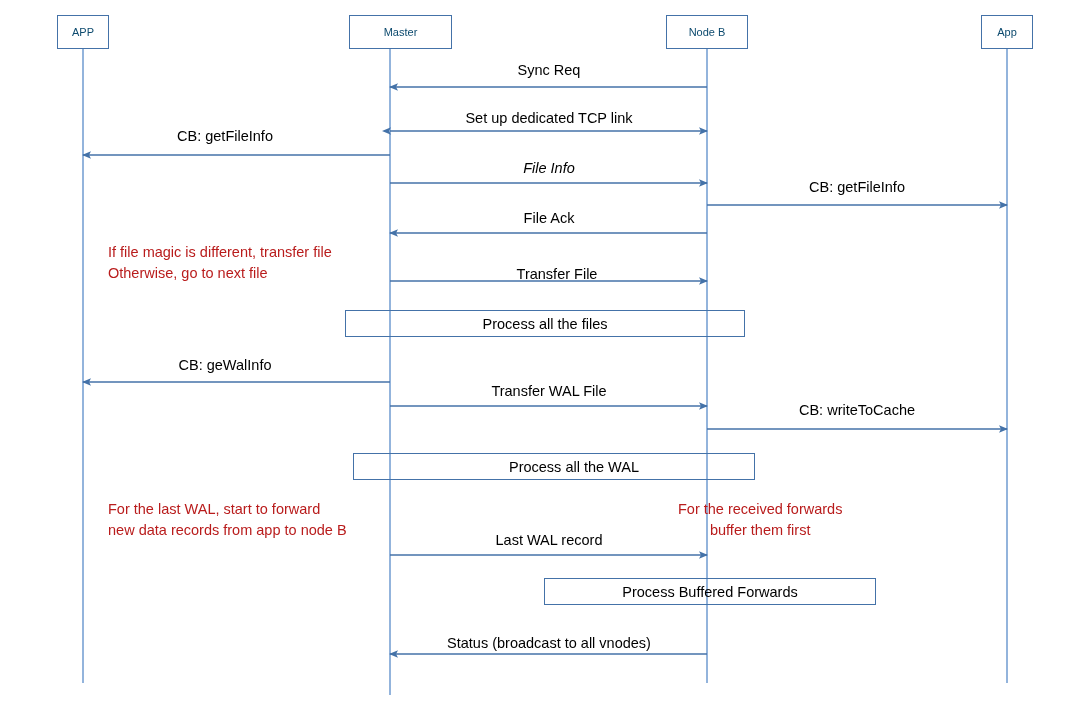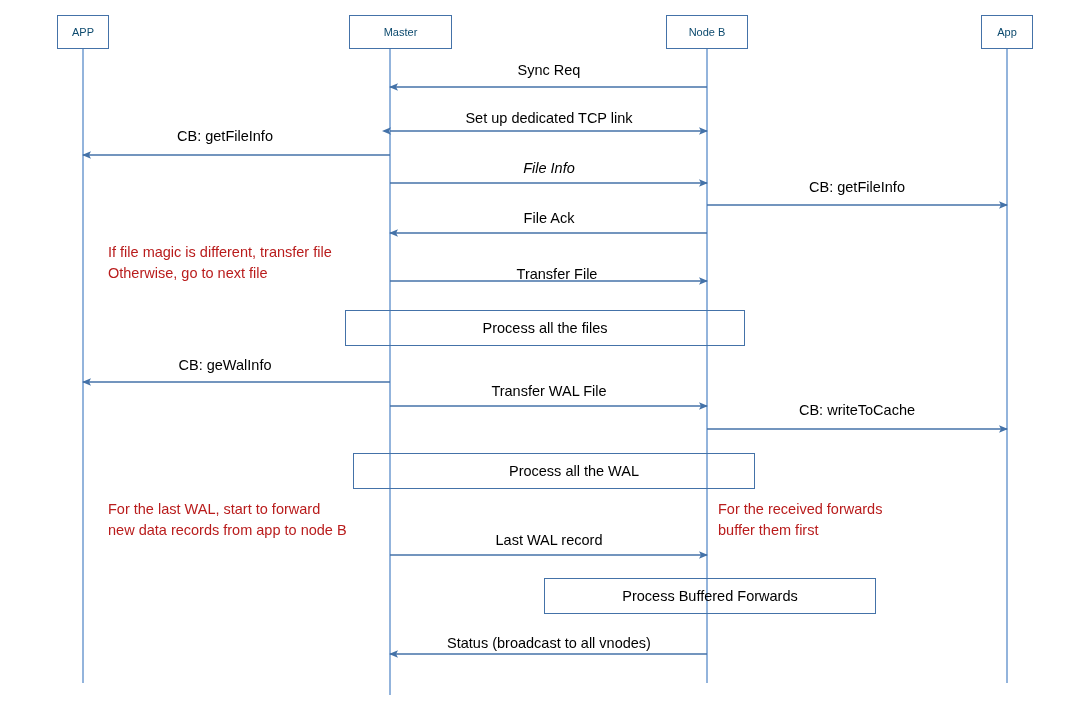--- a/index.html
+++ b/index.html
@@ -54,21 +54,21 @@
   .note.left-note { text-align: left; }
   .act-box {
     position: absolute;
     border: 1.8px solid #4472a8;
     background: transparent;
     display: flex;
     align-items: center;
     justify-content: center;
     font-size: 14.5px;
     color: #000000;
-    height: 36px;
+    height: 27px;
     white-space: nowrap;
   }
 </style>
 </head>
 <body>
 
 <div id="diagram">
 
   <svg class="layer" viewBox="0 0 1081 705" xmlns="http://www.w3.org/2000/svg">
     <defs>
@@ -165,17 +165,17 @@
       <div class="act-box" style="left: 544px; top: 578px; width: 332px;">
         <span>Process Buffered Forwards</span>
       </div>
     </div>
 
   <div id="notes-layer">
       <div class="note left-note" style="left: 108px; top: 242px;">If file magic is different, transfer file
 Otherwise, go to next file</div>
       <div class="note left-note" style="left: 108px; top: 499px;">For the last WAL, start to forward
 new data records from app to node B</div>
-      <div class="note left-note" style="left: 718px; top: 499px;">For the received forwards
+      <div class="note left-note" style="left: 678px; top: 499px; text-align: center;">For the received forwards
 buffer them first</div>
     </div>
 
 </div>
 
 </body></html>

